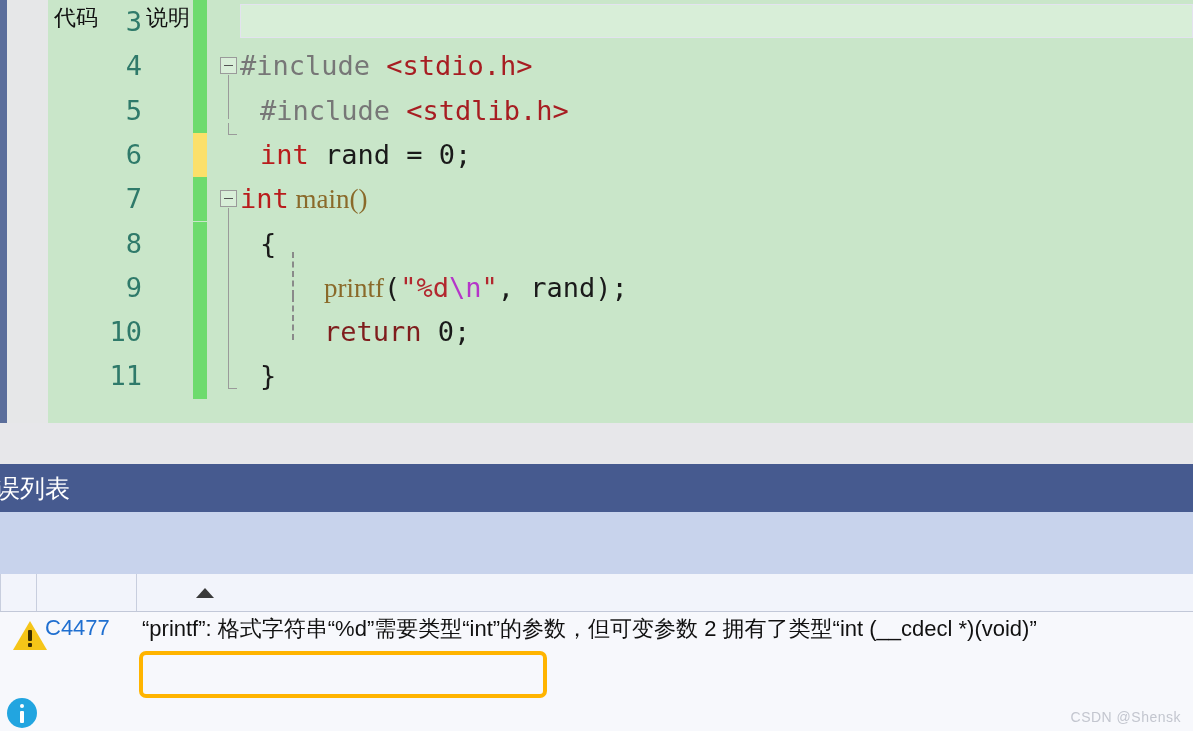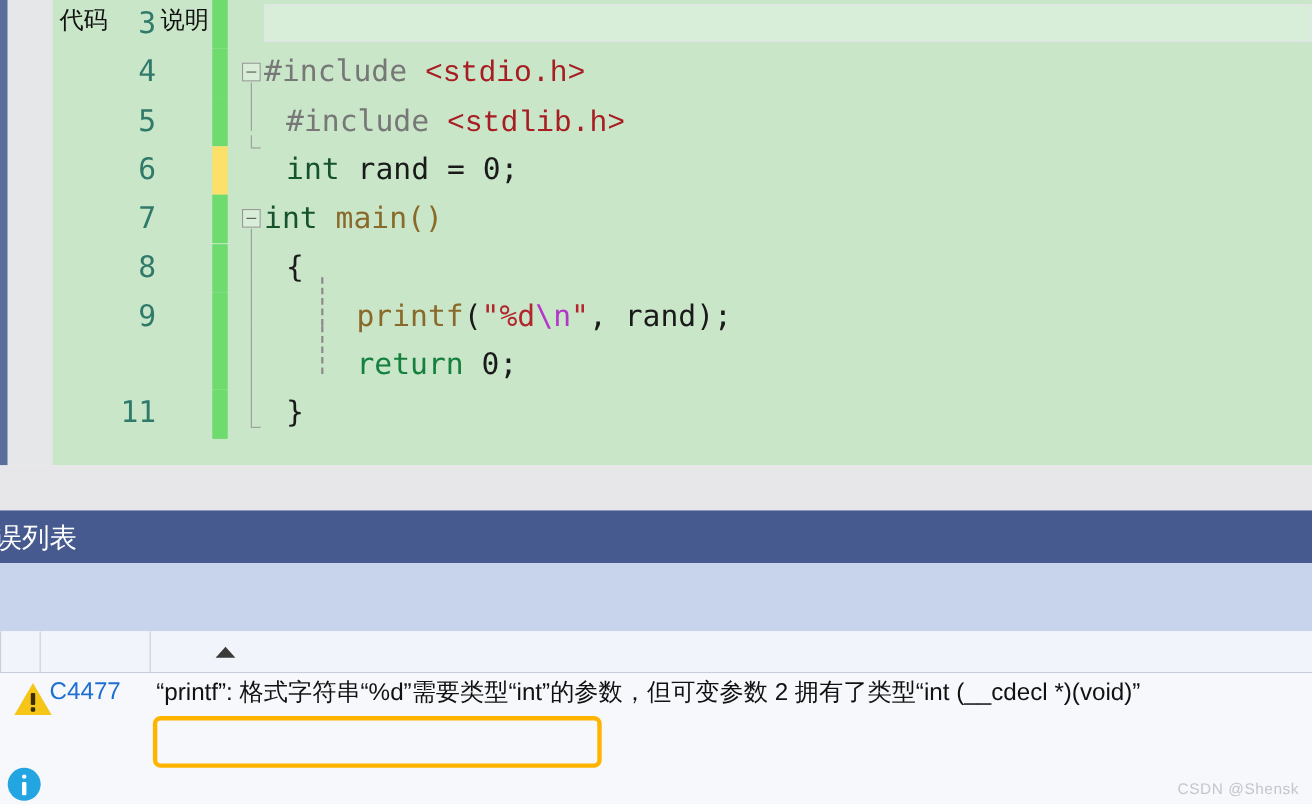--- a/index.html
+++ b/index.html
@@ -24,27 +24,27 @@
     font-family:"DejaVu Sans Mono","Liberation Mono",monospace;
     font-size:27px;color:#2f7a6a;
   }
   .changebar{position:absolute;left:145px;top:0;width:14px;height:44.3px;background:#6ddb6d;}
   .changebar.modified{background:#fbe06a;}
   .codetext{
     position:absolute;left:168px;top:0;height:44.3px;line-height:44.3px;
     font-family:"DejaVu Sans Mono","Liberation Mono",monospace;
     font-size:27px;color:#1a1a1a;white-space:pre;
   }
-  .kw{color:#14532d;}
-  .kw2{color:#15803d;}
+  .kw{color:#b91c1c;}
+  .kw2{color:#7f1d1d;}
   .str{color:#b2272e;}
   .esc{color:#b535c9;}
   .inc{color:#777777;}
-  .hdr{color:#a71d22;font-family:Liberation Mono, monospace;}
-  .fn{color:#8a6a2a;}
+  .hdr{color:#a71d22;}
+  .fn{color:#8a6a2a;font-family:Liberation Serif, serif;}
   .punct{color:#1a1a1a;}
 
   
   .fold-box{
     position:absolute;left:172px;top:13px;width:17px;height:17px;
     border:1px solid #9a9a9a;background:#d8eed8;box-sizing:border-box;
   }
   .fold-box:after{
     content:"";position:absolute;left:3px;top:7px;width:9px;height:1px;background:#555;
   }
@@ -175,20 +175,21 @@
 
       <div class="code-line" style="top:265.8px;position:absolute;width:1145px">
         <div class="linenum">9</div>
         <div class="changebar"></div>
         <div class="fold-vert" style="top:-14px;height:44px"></div>
         <div class="fold-vert-d" style="left:244px;top:-14px;height:44px"></div>
         <div class="codetext" style="left:276px"><span class="fn">printf</span><span class="punct">(</span><span class="str">"%d</span><span class="esc">\n</span><span class="str">"</span><span class="punct">, rand);</span></div>
       </div>
 
       <div class="code-line" style="top:310.1px;position:absolute;width:1145px">
+        <div class="linenum">10</div>
         <div class="changebar"></div>
         <div class="fold-vert" style="top:-14px;height:44px"></div>
         <div class="fold-vert-d" style="left:244px;top:-14px;height:44px"></div>
         <div class="codetext" style="left:276px"><span class="kw2">return</span><span class="punct"> 0;</span></div>
       </div>
 
       <div class="code-line" style="top:354.4px;position:absolute;width:1145px">
         <div class="linenum">11</div>
         <div class="changebar"></div>
         <div class="fold-vert" style="top:-14px;height:48px"></div>

